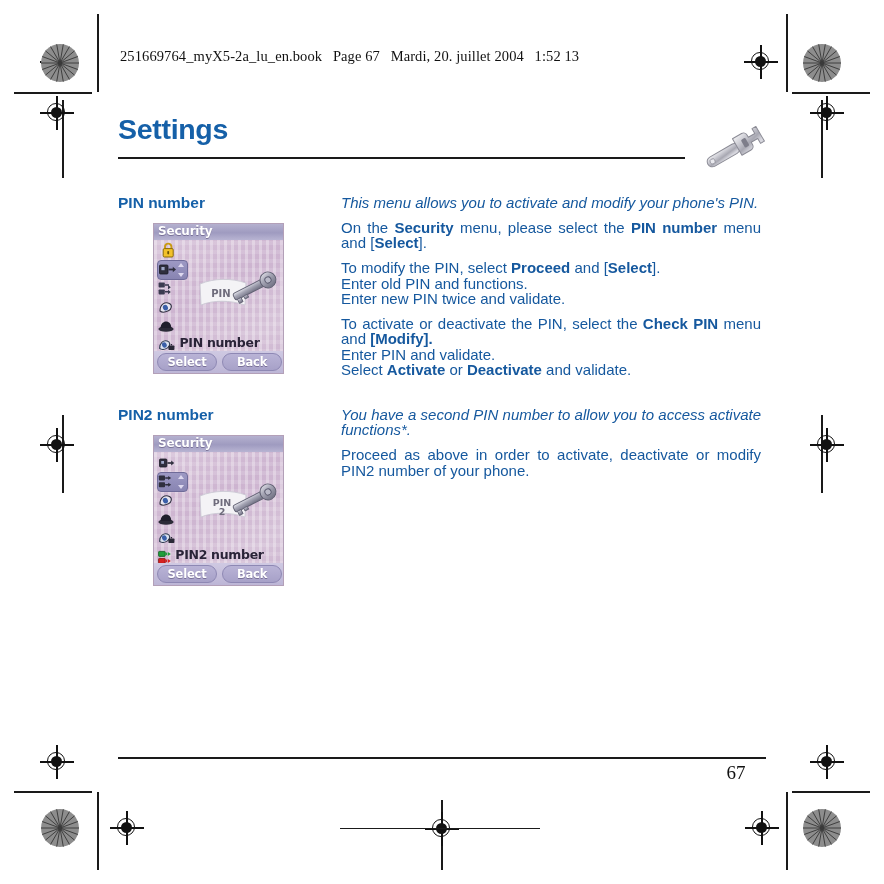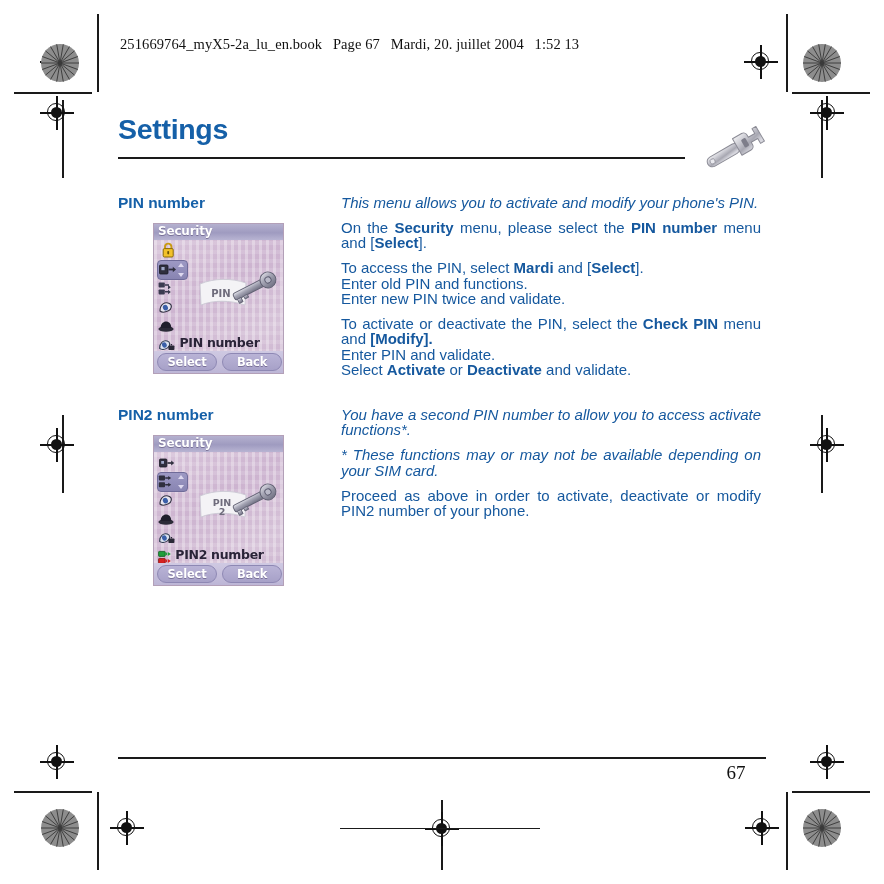--- a/index.html
+++ b/index.html
@@ -62,21 +62,21 @@
 
   
   .page {
     position: absolute;
     left: 0; top: 0;
     width: 884px; height: 884px;
   }
   .filename-header {
     position: absolute;
     left: 120px;
-    top: 36px;
+    top: 48px;
     font-family: "Liberation Serif", serif;
     font-size: 14.5px;
     color: #111;
     white-space: nowrap;
     letter-spacing: 0.1px;
   }
   .filename-header .gap { display: inline-block; width: 7px; }
 
   .page-title {
     position: absolute;
@@ -600,21 +600,21 @@
   </div>
 
   <div class="body-col" style="top:195px;">
     <p class="ital-p nojust">
       <i>This menu allows you to activate and modify your phone's PIN.</i>
     </p>
     <p>
       <span>On the </span><b>Security</b><span> menu, please select the </span><b>PIN number</b><span> menu and [</span><b>Select</b><span>].</span>
     </p>
     <p class="nojust">
-      <span>To access the PIN, select </span><b>Mardi</b><span> and [</span><b>Select</b><span>].</span><br>
+      <span>To modify the PIN, select </span><b>Proceed</b><span> and [</span><b>Select</b><span>].</span><br>
       <span>Enter old PIN and functions.</span><br>
       <span>Enter new PIN twice and validate.</span>
     </p>
     <p class="lastp">
       <span>To activate or deactivate the PIN, select the </span><b>Check PIN</b><span> menu and </span><b>[Modify].</b><br>
       <span>Enter PIN and validate.</span><br>
       <span>Select </span><b>Activate</b><span> or </span><b>Deactivate</b><span> and validate.</span>
     </p>
   </div>
 
@@ -715,23 +715,20 @@
     <div class="ps-softbar">
       <div class="ps-softkey left">Select</div>
       <div class="ps-softkey right">Back</div>
     </div>
   </div>
 
   <div class="body-col" style="top:407px;">
     <p class="ital-p">
       <i>You have a second PIN number to allow you to access activate functions*.</i>
     </p>
-    <p class="ital-p">
-      <i>* These functions may or may not be available depending on your SIM card.</i>
-    </p>
     <p class="lastp">
       <span>Proceed as above in order to activate, deactivate or modify PIN2 number of your phone.</span>
     </p>
   </div>
 
   <div class="footer-rule"></div>
   <div class="page-number">67</div>
 
 </div>
 

